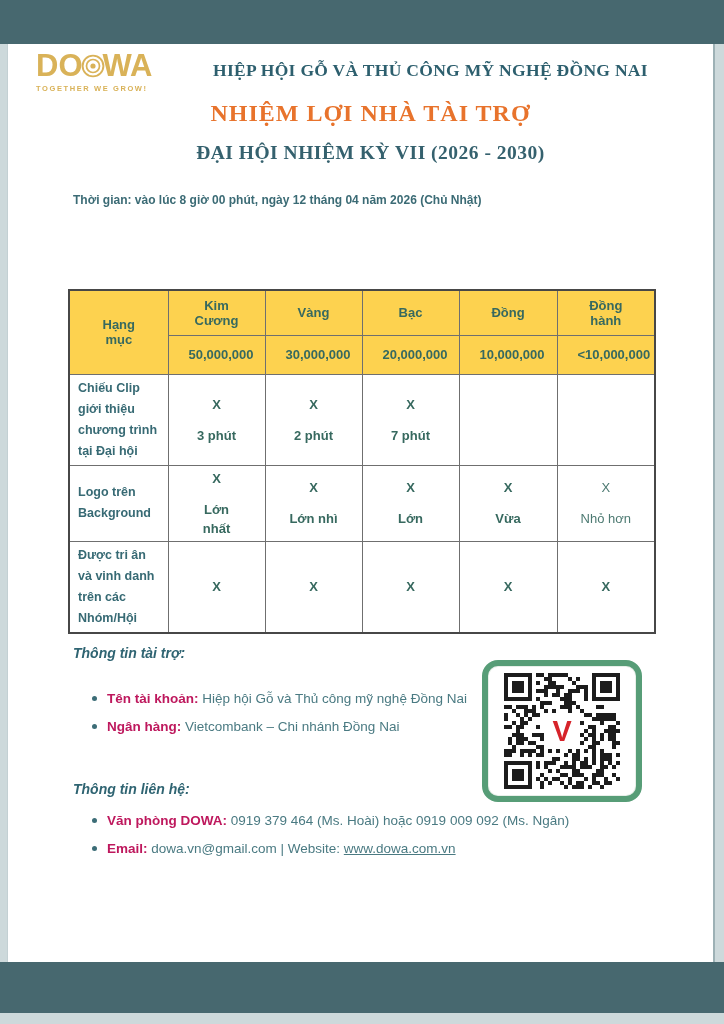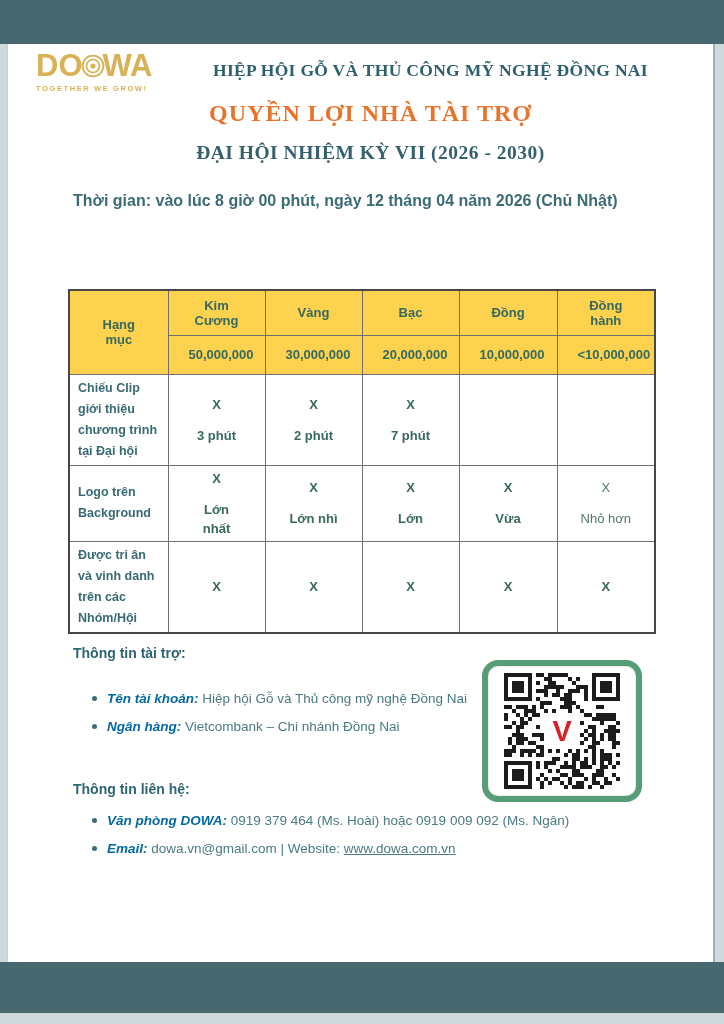--- a/index.html
+++ b/index.html
@@ -39,21 +39,21 @@
   }
   .subtitle {
     position:absolute; left:80px; top:98px; width:565px; text-align:center;
     font-family:"Liberation Serif", serif; font-weight:bold;
     font-size:19.5px; color:#35616e; letter-spacing:.5px;
   }
 
   
   .event-info {
     position:absolute; left:65px; top:143px; width:602px;
-    font-size:16px; font-weight:bold; color:#3b6b75; line-height:27px;
+    font-size:12px; font-weight:bold; color:#3b6b75; line-height:27px;
   }
 
   
   .tier-table {
     position:absolute; left:60px; top:245px;
     border-collapse:collapse; table-layout:fixed; width:586px;
     color:#37695f;
   }
   .tier-table td {
     border:1px solid #6f6f6f; text-align:center; vertical-align:middle;
@@ -68,33 +68,33 @@
   .tier-table td.lbl {
     text-align:left; padding-left:8px; padding-right:6px;
     color:#376a74; line-height:21px; font-size:12.5px;
   }
   .mark { line-height:19px; }
   .note { line-height:19px;margin-top:12px; }
   td.light { font-weight:normal; color:#4d7a72; }
 
   
   .sec-head {
-    position:absolute; left:65px; font-size:14px; font-weight:bold; color:#2f6472;
+    position:absolute; left:65px; font-size:14px; font-weight:bold; color:#2f6472;font-style:italic;
   }
   .sec-head.sponsor { top:601px; }
   .sec-head.contact { top:737px; }
   .blist { position:absolute; left:84px; list-style:none; }
   .blist.sponsor { top:641px; }
   .blist.contact { top:763px; }
   .blist li { line-height:28px; font-size:13.5px; color:#4a7a82; white-space:nowrap; }
   .blist .dot {
     display:inline-block; width:5px; height:5px; border-radius:50%;
     background:#3c6d77; vertical-align:2px; margin-right:10px;
   }
-  .blist b { color:#0369a1;font-style:italic; }
+  .blist b { color:#be185d; }
   .link { text-decoration:underline; color:#4a7a82; cursor:pointer; }
 
   
   .qr-frame {
     position:absolute; left:474px; top:616px; width:160px; height:142px;
     background:#ffffff; border:6px solid #579d77; border-radius:16px;
     display:flex; align-items:center; justify-content:center;
     box-shadow:0 0 0 1px #e8efe9 inset;
   }
   .qr-frame svg { width:116px; height:116px; }
@@ -115,21 +115,21 @@
           <circle cx="15" cy="15" r="12" fill="none" stroke="#d9b258" stroke-width="2.2"></circle>
           <circle cx="15" cy="15" r="7.5" fill="none" stroke="#d9b258" stroke-width="2"></circle>
           <circle cx="15" cy="15" r="3" fill="#d9b258"></circle>
         </svg>
         <span>WA</span>
       </div>
       <div class="logo-tag">TOGETHER WE GROW!</div>
     </div>
 
     <div class="assoc">HIỆP HỘI GỖ VÀ THỦ CÔNG MỸ NGHỆ ĐỒNG NAI</div>
-    <div class="title">QUYỀN LỢI NHÀ TÀI TRỢ</div>
+    <div class="title">NHIỆM LỢI NHÀ TÀI TRỢ</div>
     <div class="subtitle">ĐẠI HỘI NHIỆM KỲ VII (2026 - 2030)</div>
 
     <div class="event-info">
       <p>Thời gian: vào lúc 8 giờ 00 phút, ngày 12 tháng 04 năm 2026 (Chủ Nhật)</p>
     </div>
 
     <table class="tier-table">
       <colgroup>
         <col style="width:99px">
           <col style="width:97px">

